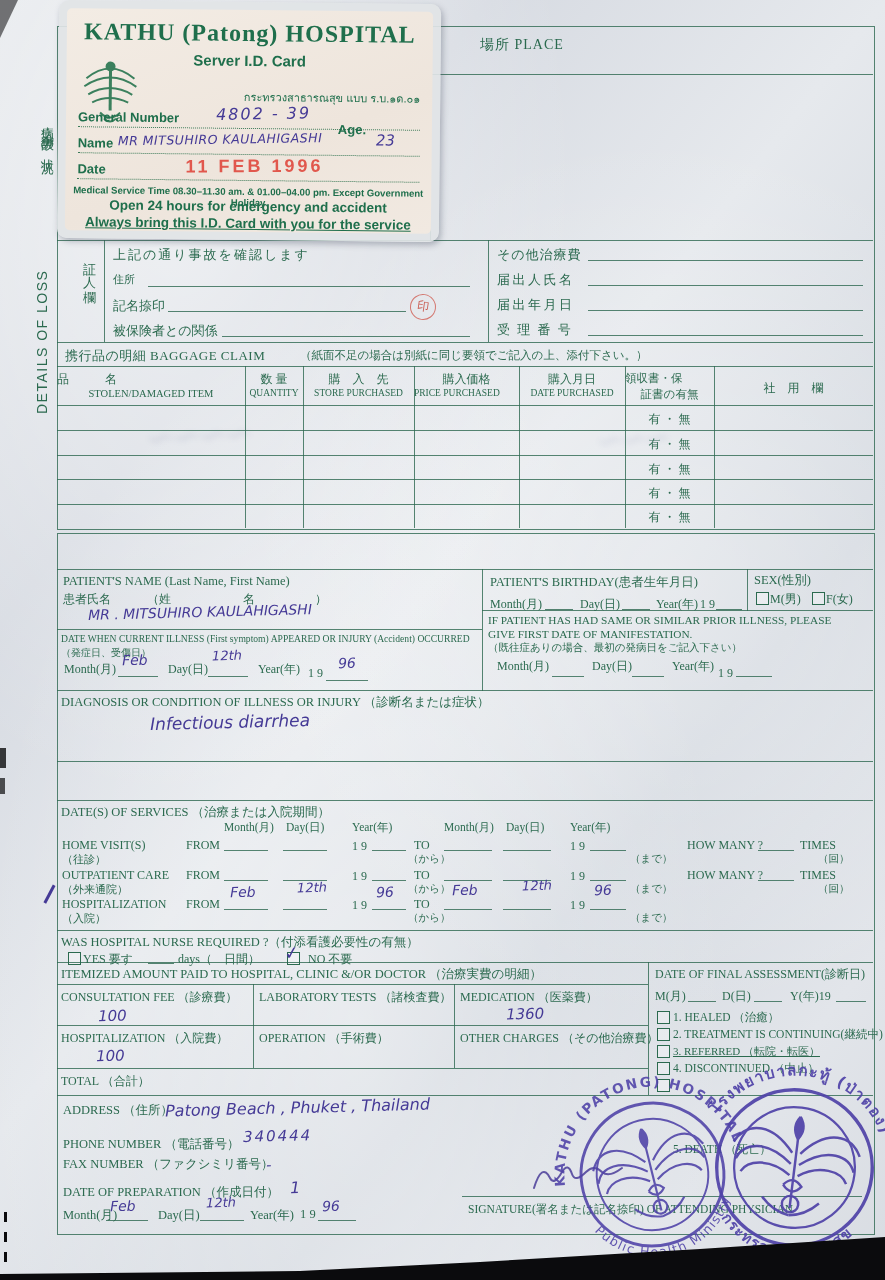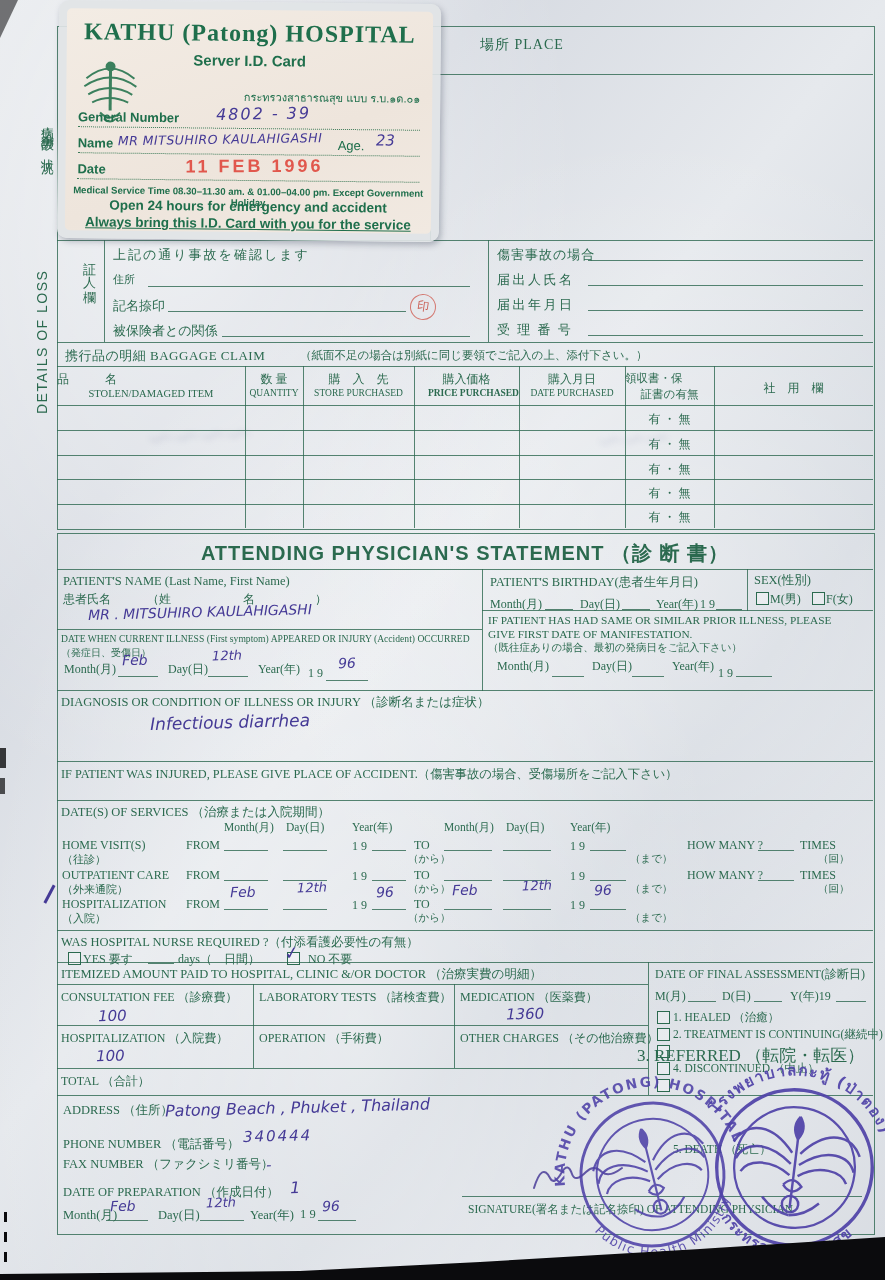--- a/index.html
+++ b/index.html
@@ -66,21 +66,21 @@
   <div class="lab" style="left:113px;top:246px;font-size:13px;letter-spacing:2px;">上記の通り事故を確認します</div>
   <div class="lab" style="left:113px;top:272px;font-size:11px;">住所</div>
   <div class="bl" style="left:148px;top:270px;width:322px;height:16px;"></div>
   <div class="lab" style="left:113px;top:297px;font-size:13px;">記名捺印</div>
   <div class="bl" style="left:168px;top:295px;width:238px;height:16px;"></div>
   <div class="seal" style="left:410px;top:294px;">印</div>
   <div class="lab" style="left:113px;top:322px;font-size:13px;">被保険者との関係</div>
   <div class="bl" style="left:222px;top:320px;width:248px;height:16px;"></div>
 
   <div class="vln" style="left:488px;top:240px;height:102px;"></div>
-  <div class="lab" style="left:497px;top:246px;font-size:13px;letter-spacing:1px;">傷害事故の場合</div>
+  <div class="lab" style="left:497px;top:246px;font-size:13px;letter-spacing:1px;">その他治療費</div>
   <div class="bl" style="left:588px;top:244px;width:275px;height:16px;"></div>
   <div class="lab" style="left:497px;top:271px;font-size:13px;letter-spacing:2.5px;">届出人氏名</div>
   <div class="bl" style="left:588px;top:269px;width:275px;height:16px;"></div>
   <div class="lab" style="left:497px;top:296px;font-size:13px;letter-spacing:2.5px;">届出年月日</div>
   <div class="bl" style="left:588px;top:294px;width:275px;height:16px;"></div>
   <div class="lab" style="left:497px;top:321px;font-size:13px;letter-spacing:2px;">受 理 番 号</div>
   <div class="bl" style="left:588px;top:319px;width:275px;height:16px;"></div>
   <div class="hln" style="left:57px;top:342px;width:816px;"></div>
 
   <div class="lab" style="left:65px;top:347px;font-size:13px;letter-spacing:.5px;">携行品の明細 BAGGAGE CLAIM</div>
@@ -98,38 +98,37 @@
   <div class="vln" style="left:625px;top:366px;height:162px;"></div>
   <div class="vln" style="left:714px;top:366px;height:162px;"></div>
 
   <div class="lab" style="left:57px;top:371px;width:188px;text-align:left;font-size:12px;">品　　　名</div>
   <div class="lab" style="left:57px;top:388px;width:188px;text-align:center;font-size:10.5px;">STOLEN/DAMAGED ITEM</div>
   <div class="lab" style="left:245px;top:371px;width:58px;text-align:center;font-size:12px;">数 量</div>
   <div class="lab" style="left:245px;top:388px;width:58px;text-align:center;font-size:9.5px;">QUANTITY</div>
   <div class="lab" style="left:303px;top:371px;width:111px;text-align:center;font-size:12px;">購　入　先</div>
   <div class="lab" style="left:303px;top:388px;width:111px;text-align:center;font-size:9.5px;">STORE PURCHASED</div>
   <div class="lab" style="left:414px;top:371px;width:105px;text-align:center;font-size:12px;">購入価格</div>
-  <div class="lab" style="left:414px;top:388px;width:105px;text-align:right;font-size:9.5px;font-weight:bold;">PRICE PURCHASED</div>
+  <div class="lab" style="left:414px;top:388px;width:105px;text-align:left;font-size:9.5px;">PRICE PURCHASED</div>
   <div class="lab" style="left:519px;top:371px;width:106px;text-align:center;font-size:12px;">購入月日</div>
   <div class="lab" style="left:519px;top:388px;width:106px;text-align:center;font-size:9.5px;">DATE PURCHASED</div>
   <div class="lab" style="left:625px;top:371px;width:89px;text-align:left;font-size:11.5px;">領収書・保</div>
   <div class="lab" style="left:625px;top:387px;width:89px;text-align:center;font-size:11.5px;">証書の有無</div>
   <div class="lab" style="left:714px;top:380px;width:159px;text-align:center;font-size:12px;">社　用　欄</div>
 
   <div class="lab" style="left:625px;top:411px;width:89px;text-align:center;font-size:12px;">有 ・ 無</div>
   <div class="lab" style="left:625px;top:436px;width:89px;text-align:center;font-size:12px;">有 ・ 無</div>
   <div class="lab" style="left:625px;top:461px;width:89px;text-align:center;font-size:12px;">有 ・ 無</div>
   <div class="lab" style="left:625px;top:485px;width:89px;text-align:center;font-size:12px;">有 ・ 無</div>
   <div class="lab" style="left:625px;top:509px;width:89px;text-align:center;font-size:12px;">有 ・ 無</div>
 
   <div class="smudge" style="left:150px;top:420px;font-size:26px;">〜〜〜〜</div>
   <div class="smudge" style="left:600px;top:425px;font-size:24px;">〜〜〜</div>
 
   <div class="box" style="left:57px;top:533px;width:816px;height:700px;"></div>
-  <div class="lab sans" style="left:57px;top:540px;width:816px;text-align:center;font-size:20px;font-weight:bold;letter-spacing:1px;">ATTENDING PHYSICIAN'S STATEMENT （診 断 書）</div>
   <div class="hln" style="left:57px;top:569px;width:816px;"></div>
 
   <div class="lab" style="left:63px;top:574px;font-size:12.5px;">PATIENT'S NAME (Last Name, First Name)</div>
   <div class="lab" style="left:63px;top:591px;font-size:12px;">患者氏名　　　（姓　　　　　　名　　　　　）</div>
   <div class="hw" style="left:88px;top:604px;font-size:14px;">MR .  MITSUHIRO     KAULAHIGASHI</div>
   <div class="vln" style="left:482px;top:569px;height:122px;"></div>
 
   <div class="lab" style="left:490px;top:574px;font-size:12.5px;">PATIENT'S BIRTHDAY(患者生年月日)</div>
   <div class="lab" style="left:490px;top:596px;font-size:12px;">Month(月)</div>
   <div class="bl" style="left:545px;top:595px;width:28px;height:14px;"></div>
@@ -169,21 +168,20 @@
   <div class="bl" style="left:632px;top:670px;width:32px;height:6px;"></div>
   <div class="lab" style="left:672px;top:658px;font-size:12px;">Year(年)</div>
   <div class="lab" style="left:718px;top:666px;font-size:12px;">1 9</div>
   <div class="bl" style="left:736px;top:670px;width:36px;height:6px;"></div>
 
   <div class="hln" style="left:57px;top:690px;width:816px;"></div>
   <div class="lab" style="left:61px;top:694px;font-size:12.5px;">DIAGNOSIS OR CONDITION OF ILLNESS OR INJURY （診断名または症状）</div>
   <div class="hw" style="left:150px;top:712px;font-size:17px;">Infectious  diarrhea</div>
 
   <div class="hln" style="left:57px;top:761px;width:816px;"></div>
-  <div class="lab" style="left:61px;top:766px;font-size:12.3px;">IF PATIENT WAS INJURED, PLEASE GIVE PLACE OF ACCIDENT.（傷害事故の場合、受傷場所をご記入下さい）</div>
 
   <div class="hln" style="left:57px;top:800px;width:816px;"></div>
   <div class="lab" style="left:61px;top:804px;font-size:12.5px;">DATE(S) OF SERVICES （治療または入院期間）</div>
   <div class="lab" style="left:224px;top:820px;font-size:11.5px;">Month(月)</div>
   <div class="lab" style="left:286px;top:820px;font-size:11.5px;">Day(日)</div>
   <div class="lab" style="left:352px;top:820px;font-size:11.5px;">Year(年)</div>
   <div class="lab" style="left:444px;top:820px;font-size:11.5px;">Month(月)</div>
   <div class="lab" style="left:506px;top:820px;font-size:11.5px;">Day(日)</div>
   <div class="lab" style="left:570px;top:820px;font-size:11.5px;">Year(年)</div>
 
@@ -281,21 +279,21 @@
   <div class="bl" style="left:688px;top:988px;width:28px;height:13px;"></div>
   <div class="lab" style="left:722px;top:988px;font-size:12px;">D(日)</div>
   <div class="bl" style="left:754px;top:988px;width:28px;height:13px;"></div>
   <div class="lab" style="left:790px;top:988px;font-size:12px;">Y(年)19</div>
   <div class="bl" style="left:836px;top:988px;width:30px;height:13px;"></div>
   <span class="cb" style="left:657px;top:1011px;"></span>
   <div class="lab" style="left:673px;top:1010px;font-size:11.5px;">1. HEALED （治癒）</div>
   <span class="cb" style="left:657px;top:1028px;"></span>
   <div class="lab" style="left:673px;top:1027px;font-size:11.5px;">2. TREATMENT IS CONTINUING(継続中)</div>
   <span class="cb" style="left:657px;top:1045px;"></span>
-  <div class="lab" style="left:637px;top:1044px;font-size:17px;">3. REFERRED （転院・転医）</div>
+  <div class="lab" style="left:673px;top:1044px;font-size:11px;text-decoration:underline;">3. REFERRED （転院・転医）</div>
   <span class="cb" style="left:657px;top:1062px;"></span>
   <div class="lab" style="left:673px;top:1061px;font-size:11.5px;">4. DISCONTINUED （中止）</div>
   <span class="cb" style="left:657px;top:1079px;"></span>
   <div class="lab" style="left:673px;top:1142px;font-size:11.5px;">5. DEATH （死亡）</div>
 
   <div class="hln" style="left:57px;top:1095px;width:816px;"></div>
   <div class="lab" style="left:63px;top:1102px;font-size:12.5px;">ADDRESS （住所）</div>
   <div class="hw" style="left:165px;top:1098px;font-size:16px;">Patong  Beach ,  Phuket ,  Thailand</div>
   <div class="lab" style="left:63px;top:1136px;font-size:12.5px;">PHONE NUMBER （電話番号）</div>
   <div class="hw" style="left:243px;top:1127px;font-size:15px;letter-spacing:2px;">340444</div>
@@ -394,21 +392,21 @@
           <path d="M22 62 q6 6 12 0"></path>
         </g>
       </svg>
       <div class="abs card-g sans" style="right:12px;top:78px;font-size:11px;">กระทรวงสาธารณสุข แบบ ร.บ.๑ด.๐๑</div>
       <div class="dotrow" style="left:12px;top:96px;width:342px;height:22px;"></div>
       <div class="abs card-g sans" style="left:12px;top:101px;font-size:13px;font-weight:bold;">General Number</div>
       <div class="hw" style="left:150px;top:94px;font-size:16px;letter-spacing:2px;">4802 - 39</div>
       <div class="dotrow" style="left:12px;top:122px;width:342px;height:22px;"></div>
       <div class="abs card-g sans" style="left:12px;top:127px;font-size:13px;font-weight:bold;">Name</div>
       <div class="hw" style="left:52px;top:122px;font-size:12.5px;letter-spacing:.5px;">MR MITSUHIRO KAULAHIGASHI</div>
-      <div class="abs card-g sans" style="left:272px;top:127px;font-size:13px;font-weight:normal;">Age.</div>
+      <div class="abs card-g sans" style="left:272px;top:111px;font-size:13px;font-weight:bold;">Age.</div>
       <div class="hw" style="left:310px;top:120px;font-size:15px;">23</div>
       <div class="dotrow" style="left:12px;top:148px;width:342px;height:22px;"></div>
       <div class="abs card-g sans" style="left:12px;top:153px;font-size:13px;font-weight:bold;">Date</div>
       <div class="abs sans" style="left:120px;top:146px;font-size:18px;font-weight:bold;color:rgba(222,62,52,.85);letter-spacing:3px;transform:rotate(-1deg);">11 FEB 1996</div>
       <div class="abs card-g sans" style="left:0;top:176px;width:100%;text-align:center;font-size:9.6px;font-weight:bold;">Medical Service Time 08.30–11.30 am. &amp; 01.00–04.00 pm. Except Government Holiday</div>
       <div class="abs card-g sans" style="left:0;top:189px;width:100%;text-align:center;font-size:13.5px;font-weight:bold;">Open 24 hours for emergency and accident</div>
       <div class="abs card-g sans" style="left:0;top:206px;width:100%;text-align:center;font-size:13.5px;font-weight:bold;text-decoration:underline;">Always bring this I.D. Card with you for the service Please</div>
     </div>
   </div>
 

